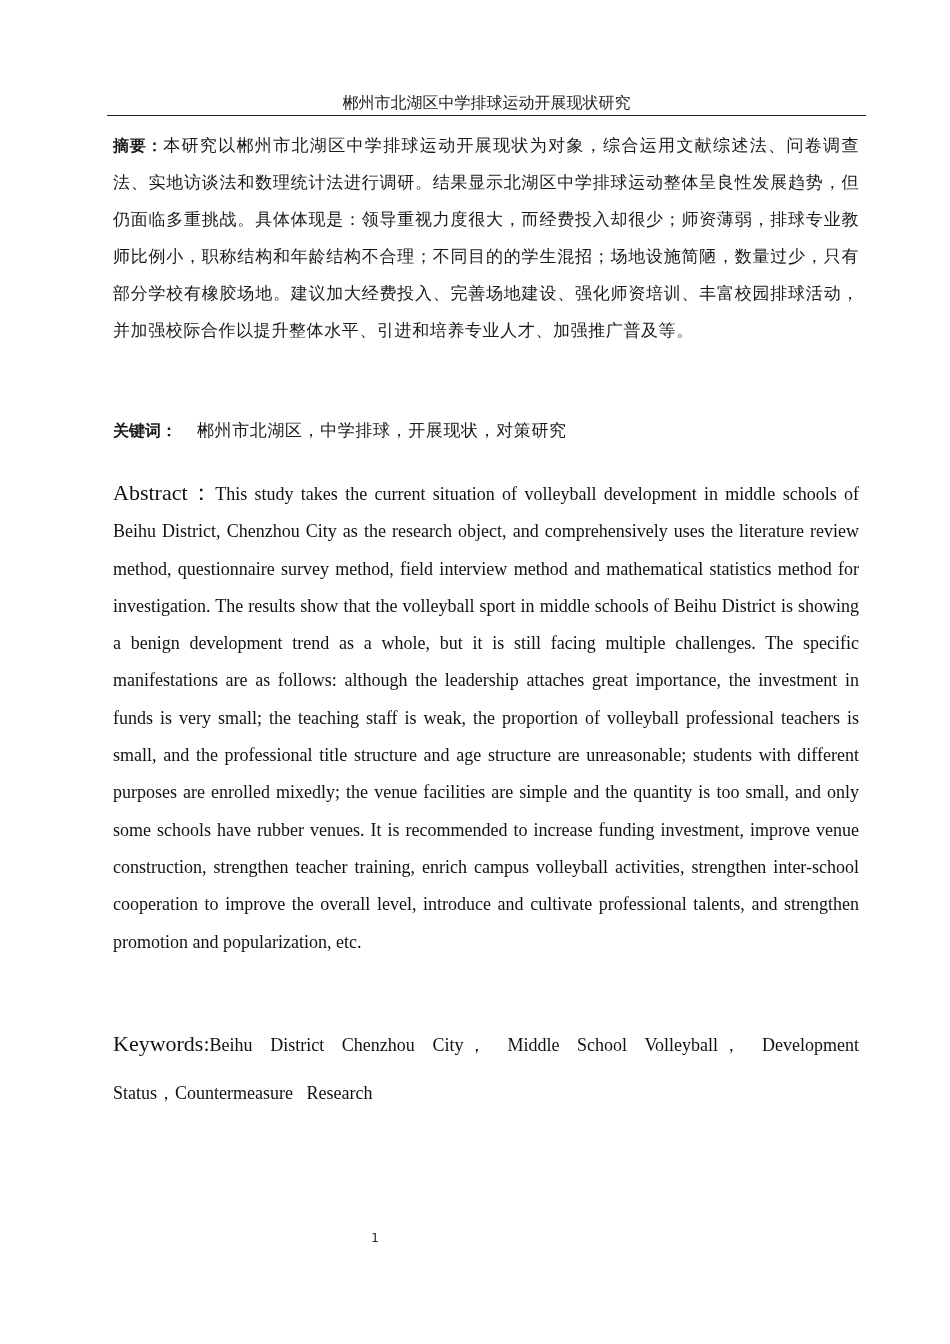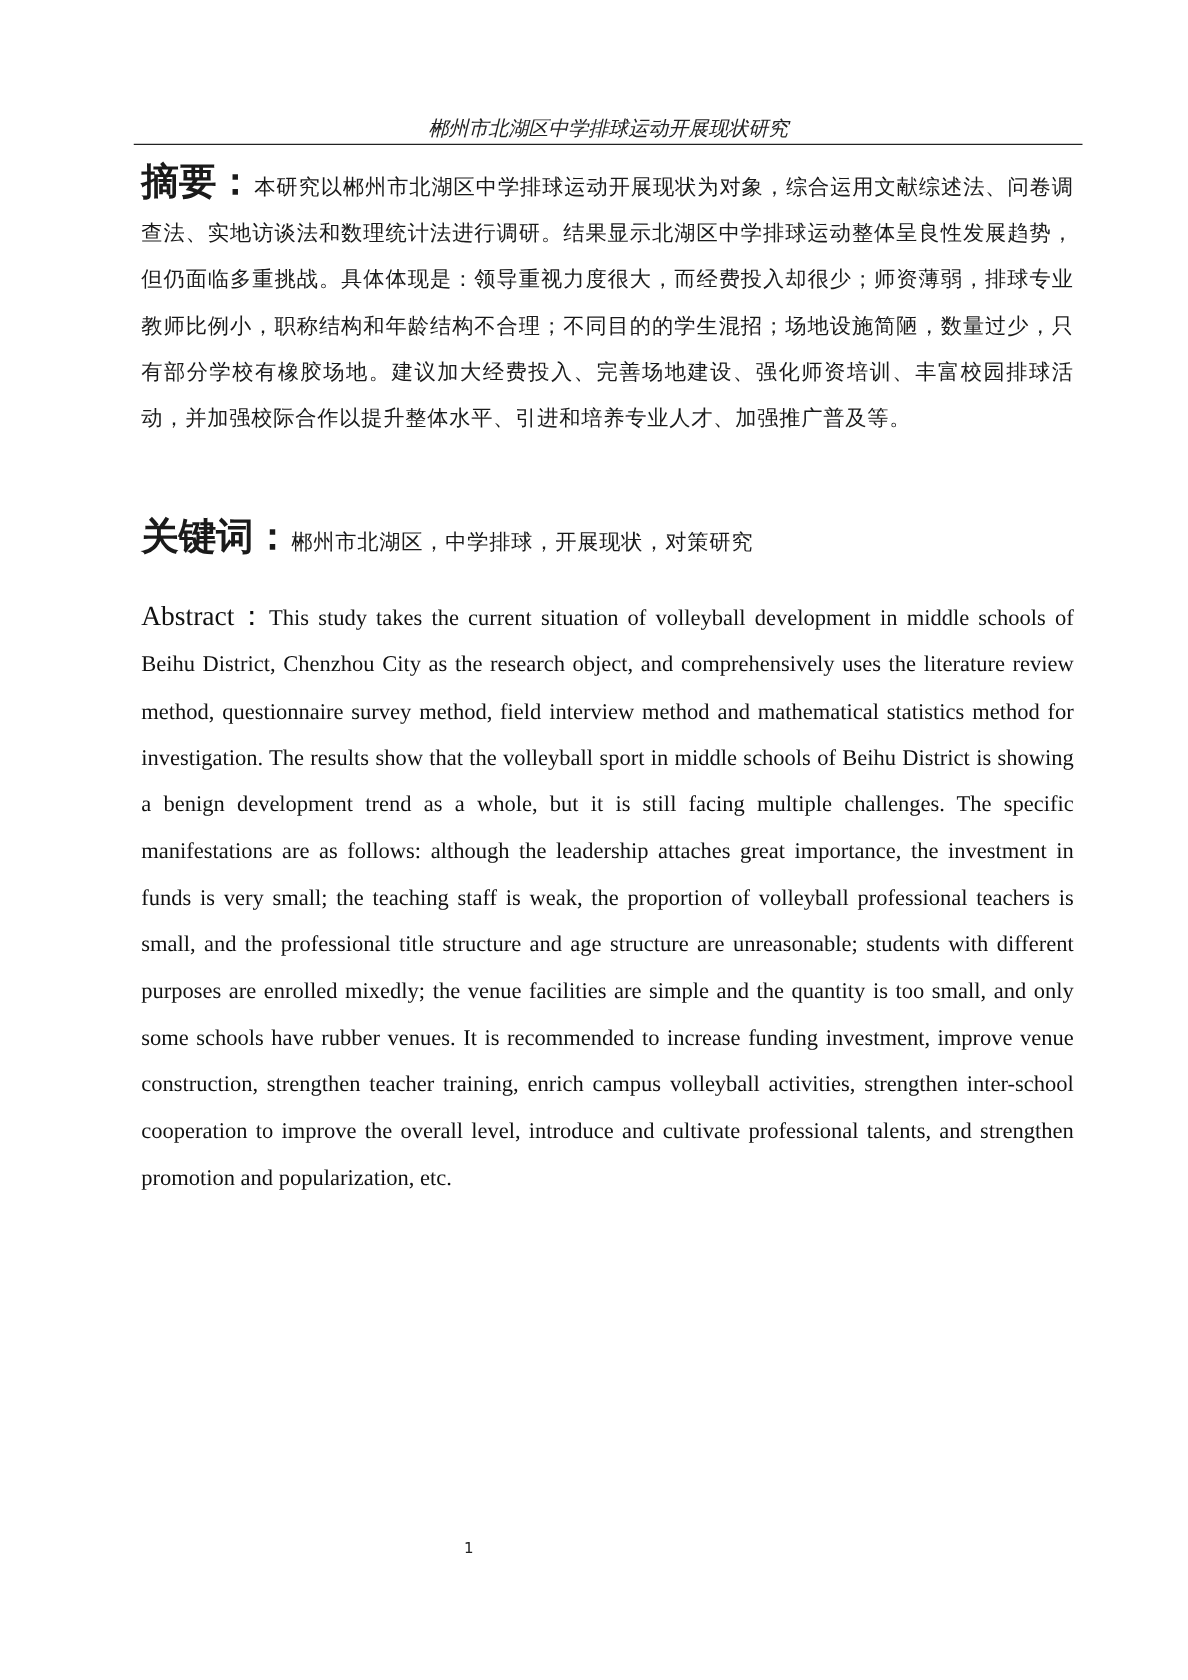--- a/index.html
+++ b/index.html
@@ -24,21 +24,20 @@
     .running-header {
       position: absolute;
       left: 107px;
       top: 92px;
       width: 759px;
       text-align: center;
       font-size: 16px;
       line-height: 22px;
       color: #222;
       font-family: "DejaVu Serif", "Liberation Serif", serif;
-      font-style: italic;
     }
     .header-rule {
       position: absolute;
       left: 107px;
       top: 115px;
       width: 759px;
       height: 0;
       border-top: 1.3px solid #222;
     }
     .block {
@@ -50,31 +49,32 @@
     }
     .cn-text {
       font-family: "DejaVu Serif", "Liberation Serif", serif;
       font-size: 17px;
       line-height: 37px;
       letter-spacing: 0.6px;
       color: #1a1a1a;
     }
     .cn-label {
       font-family: "DejaVu Sans", "Liberation Sans", sans-serif;
-      font-size: 30px;
+      font-size: 16px;
       font-weight: bold;
       letter-spacing: 0;
     }
     .abstract-cn { top: 127px; }
     .keywords-cn {
       top: 411px;
       line-height: 38px;
     }
     .keywords-cn .kw-value {
       font-size: 17px;
+      margin-left: 20px;
     }
     .en-text {
       font-family: "Liberation Serif", "DejaVu Serif", serif;
       font-size: 18px;
       line-height: 37.3px;
       color: #111;
     }
     .en-label {
       font-family: "Liberation Serif", "DejaVu Serif", serif;
       font-size: 22px;
@@ -111,16 +111,19 @@
   </div>
 
   <div class="block cn-text keywords-cn">
     <span class="cn-label">关键词：</span><span class="kw-value">郴州市北湖区，中学排球，开展现状，对策研究</span>
   </div>
 
   <div class="block en-text abstract-en">
     <span class="en-label">Abstract：</span><span>This study takes the current situation of volleyball development in middle schools of Beihu District, Chenzhou City as the research object, and comprehensively uses the literature review method, questionnaire survey method, field interview method and mathematical statistics method for investigation. The results show that the volleyball sport in middle schools of Beihu District is showing a benign development trend as a whole, but it is still facing multiple challenges. The specific manifestations are as follows: although the leadership attaches great importance, the investment in funds is very small; the teaching staff is weak, the proportion of volleyball professional teachers is small, and the professional title structure and age structure are unreasonable; students with different purposes are enrolled mixedly; the venue facilities are simple and the quantity is too small, and only some schools have rubber venues. It is recommended to increase funding investment, improve venue construction, strengthen teacher training, enrich campus volleyball activities, strengthen inter-school cooperation to improve the overall level, introduce and cultivate professional talents, and strengthen promotion and popularization, etc.</span>
   </div>
 
+  <div class="block en-text keywords-en">
+    <span class="en-label">Keywords:</span><span>Beihu District Chenzhou City， Middle School Volleyball， Development Status，Countermeasure Research</span>
+  </div>
 
   <div class="page-number">1</div>
 
 </div>
 
 </body></html>

